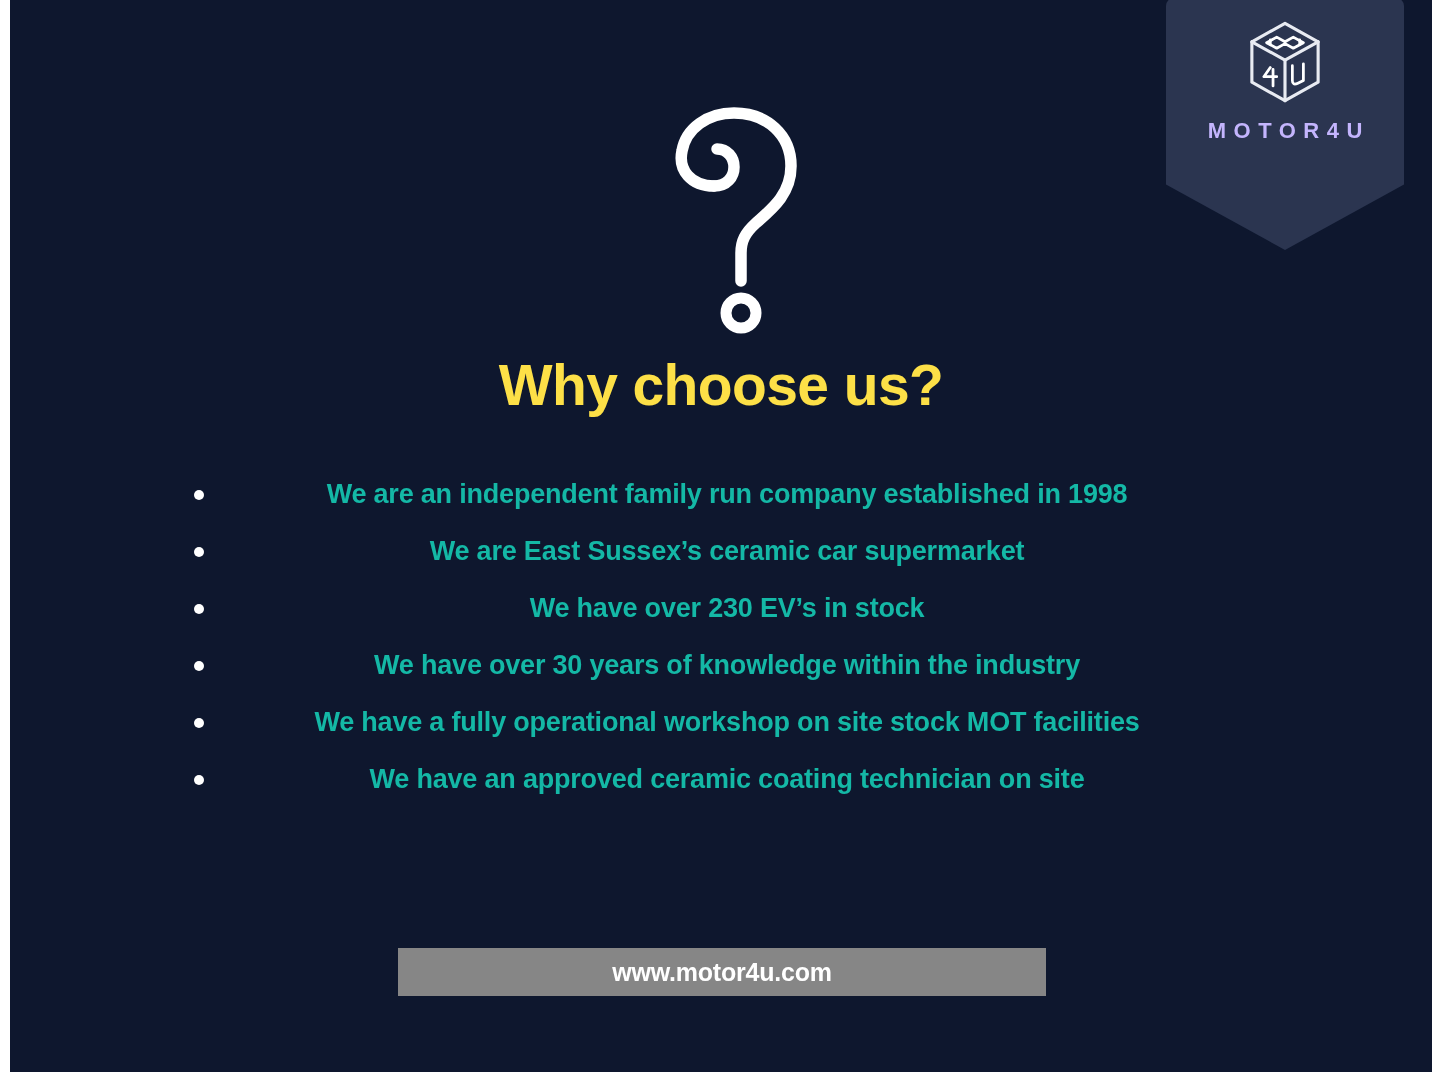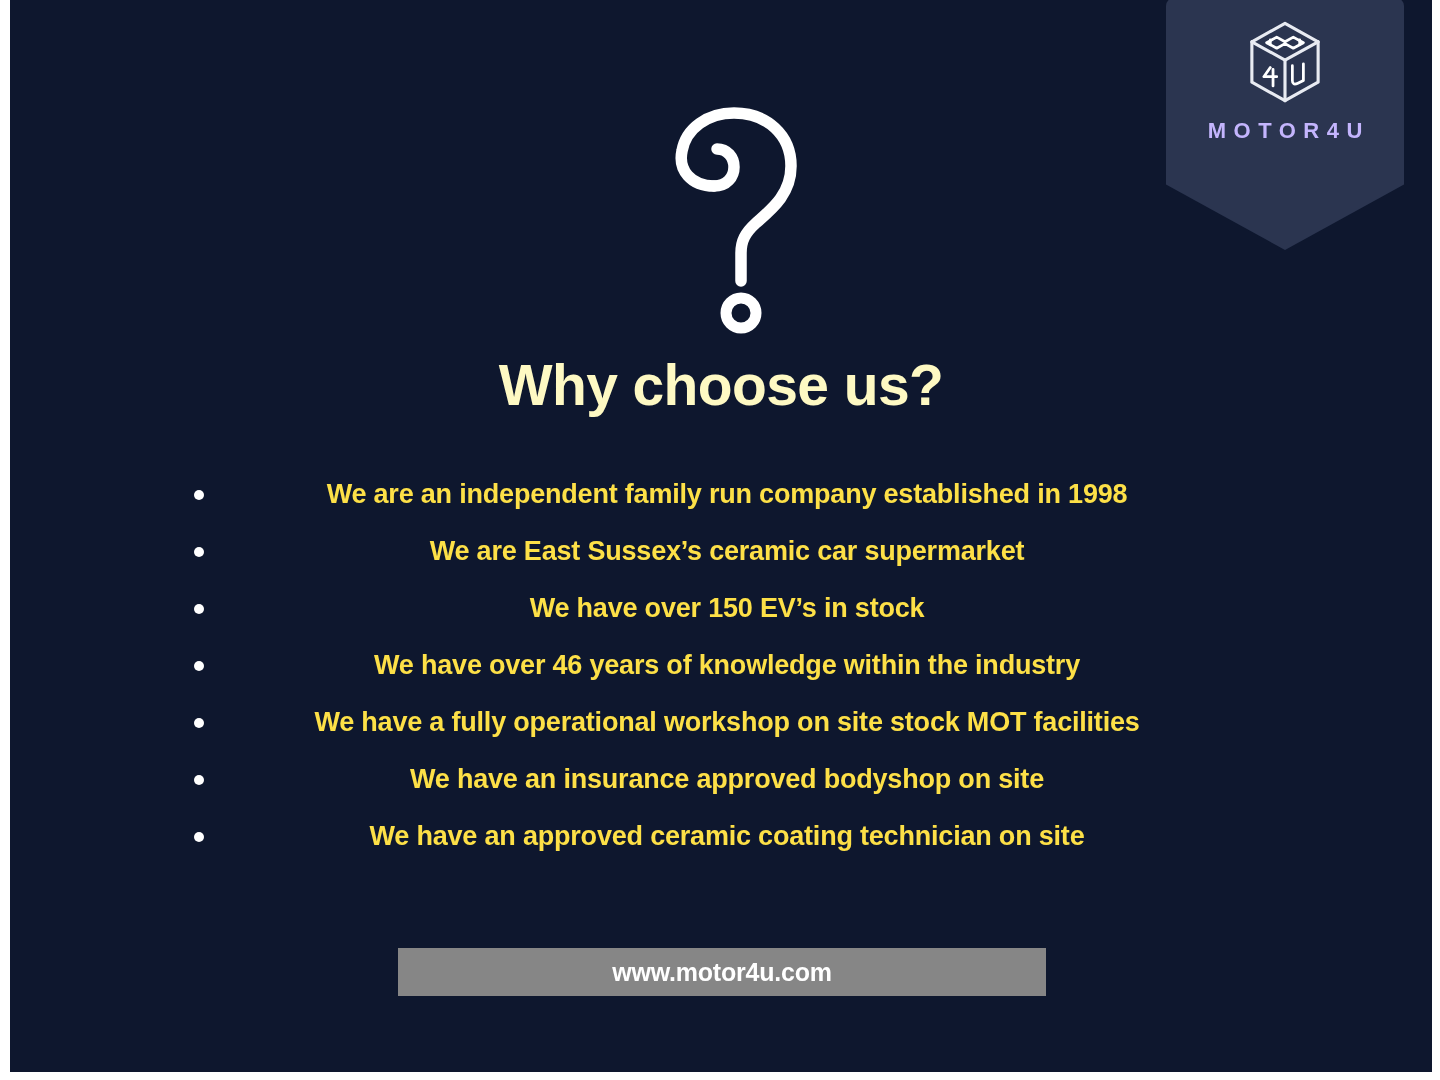--- a/index.html
+++ b/index.html
@@ -49,21 +49,21 @@
     left:641px; top:90px;
     width:180px; height:250px;
   }
   #qmark svg { width:100%; height:100%; display:block; }
 
   
   #heading {
     position:absolute;
     left:0; top:352px; width:1422px;
     text-align:center;
-    color:#fef9c3;
+    color:#fde047;
     font-size:57px;
     font-weight:700;
     letter-spacing:-0.6px;
     white-space:nowrap;
   }
 
   
   #bullets {
     position:absolute;
     left:0; top:466px;
@@ -79,21 +79,21 @@
   .bullet-dot {
     position:absolute;
     left:184px;
     top:50%;
     transform:translateY(-50%);
     width:10px; height:10px;
     border-radius:50%;
     background:#ffffff;
   }
   .bullet-text {
-    color:#fde047;
+    color:#14b8a6;
     font-size:27px;
     font-weight:700;
     letter-spacing:-0.2px;
     white-space:nowrap;
     
     transform:translateX(-13px);
     margin-left:38px;
   }
 
   
@@ -170,37 +170,33 @@
       <span class="bullet-text">We are an independent family run company established in 1998</span>
     </div>
 
     <div class="bullet-row">
       <span class="bullet-dot"></span>
       <span class="bullet-text">We are East Sussex’s ceramic car supermarket</span>
     </div>
 
     <div class="bullet-row">
       <span class="bullet-dot"></span>
-      <span class="bullet-text">We have over 150 EV’s in stock</span>
-    </div>
-
-    <div class="bullet-row">
-      <span class="bullet-dot"></span>
-      <span class="bullet-text">We have over 46 years of knowledge within the industry</span>
+      <span class="bullet-text">We have over 230 EV’s in stock</span>
+    </div>
+
+    <div class="bullet-row">
+      <span class="bullet-dot"></span>
+      <span class="bullet-text">We have over 30 years of knowledge within the industry</span>
     </div>
 
     <div class="bullet-row">
       <span class="bullet-dot"></span>
       <span class="bullet-text">We have a fully operational workshop on site stock MOT facilities</span>
     </div>
 
-    <div class="bullet-row">
-      <span class="bullet-dot"></span>
-      <span class="bullet-text">We have an insurance approved bodyshop on site</span>
-    </div>
 
     <div class="bullet-row">
       <span class="bullet-dot"></span>
       <span class="bullet-text">We have an approved ceramic coating technician on site</span>
     </div>
 
   </div>
 
   <div id="website-bar">
     <span id="website-text">www.motor4u.com</span>

